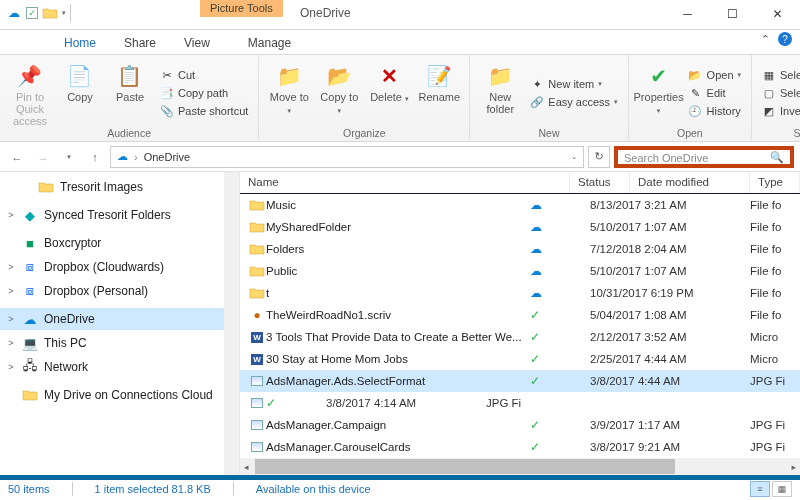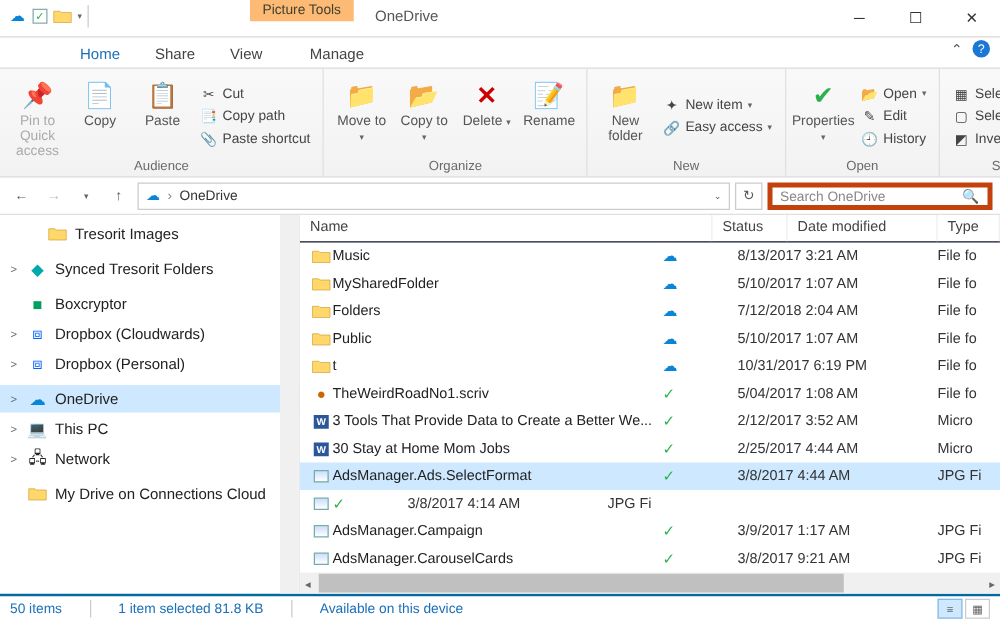--- a/index.html
+++ b/index.html
@@ -52,21 +52,21 @@
   .rows { flex: 1; overflow: hidden; position: relative; }
   .row { display: flex; align-items: center; height: 22px; font-size: 11.5px; color: #222; padding-left: 8px; cursor: default; }
   .row.selected { background: #cde8ff; }
   .row .ficon { width: 18px; display: flex; align-items: center; justify-content: center; font-size: 12px; }
   .row .fname { flex: 1; min-width: 252px; overflow: hidden; text-overflow: ellipsis; white-space: nowrap; }
   .row .fstatus { width: 60px; text-align: left; font-size: 12px; }
   .row .fdate { width: 120px; color: #333; }
   .row .ftype { width: 50px; color: #333; overflow: hidden; white-space: nowrap; margin-left: 40px; }
   .list-scroll-h { height: 17px; background: #f0f0f0; display: flex; align-items: center; }
   .list-scroll-h .thumb { height: 15px; background: #c0c0c0; margin-left: 2px; }
-  .statusbar { height: 22px; border-top: 2px solid #0369a1; display: flex; align-items: center; padding: 0 8px; font-size: 11px; color: #1a6fb8; gap: 22px; }
+  .statusbar { height: 22px; border-top: 5px solid #0369a1; display: flex; align-items: center; padding: 0 8px; font-size: 11px; color: #1a6fb8; gap: 22px; }
   .statusbar .sep { height: 14px; width: 1px; background: #ccc; }
   .statusbar .viewbtns { margin-left: auto; display: flex; gap: 2px; }
   .viewbtn { width: 20px; height: 16px; border: 1px solid #ccc; display: flex; align-items: center; justify-content: center; font-size: 9px; color: #666; }
   .viewbtn.active { background: #cde8ff; border-color: #8ab9e0; }
   svg { display: block; }
   .folder-svg { fill: #ffd76b; stroke: #c89b2c; stroke-width: 0.5; }
   .drop-arrow { font-size: 7px; color: #666; }
   .cloud-blue { color: #0a84d6; }
   .check-green { color: #2bb24c; }
 </style>

